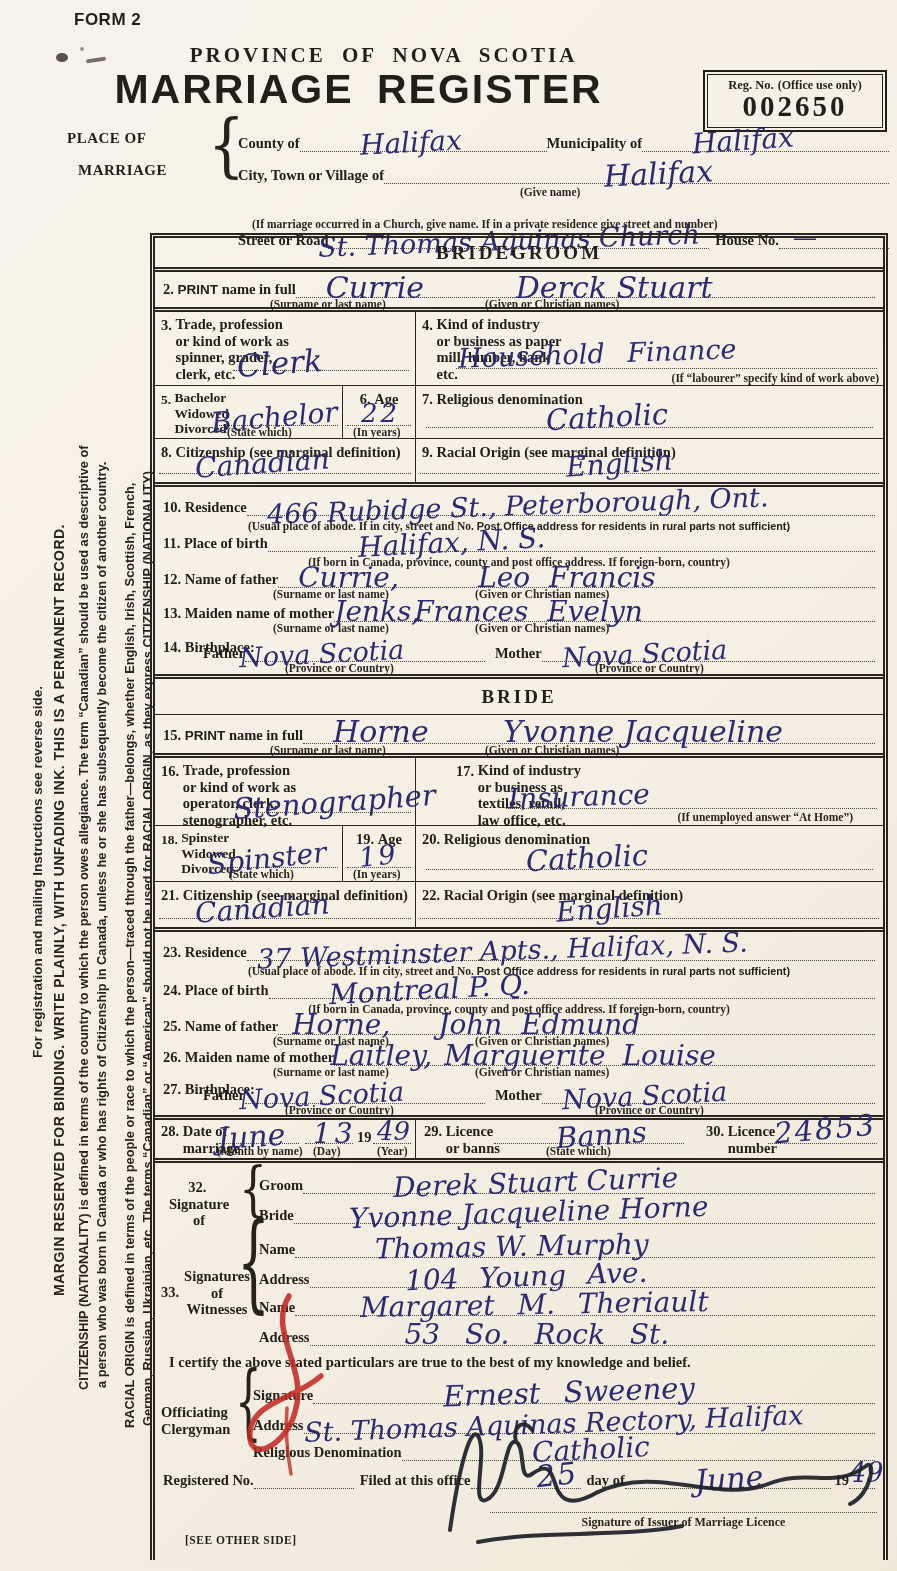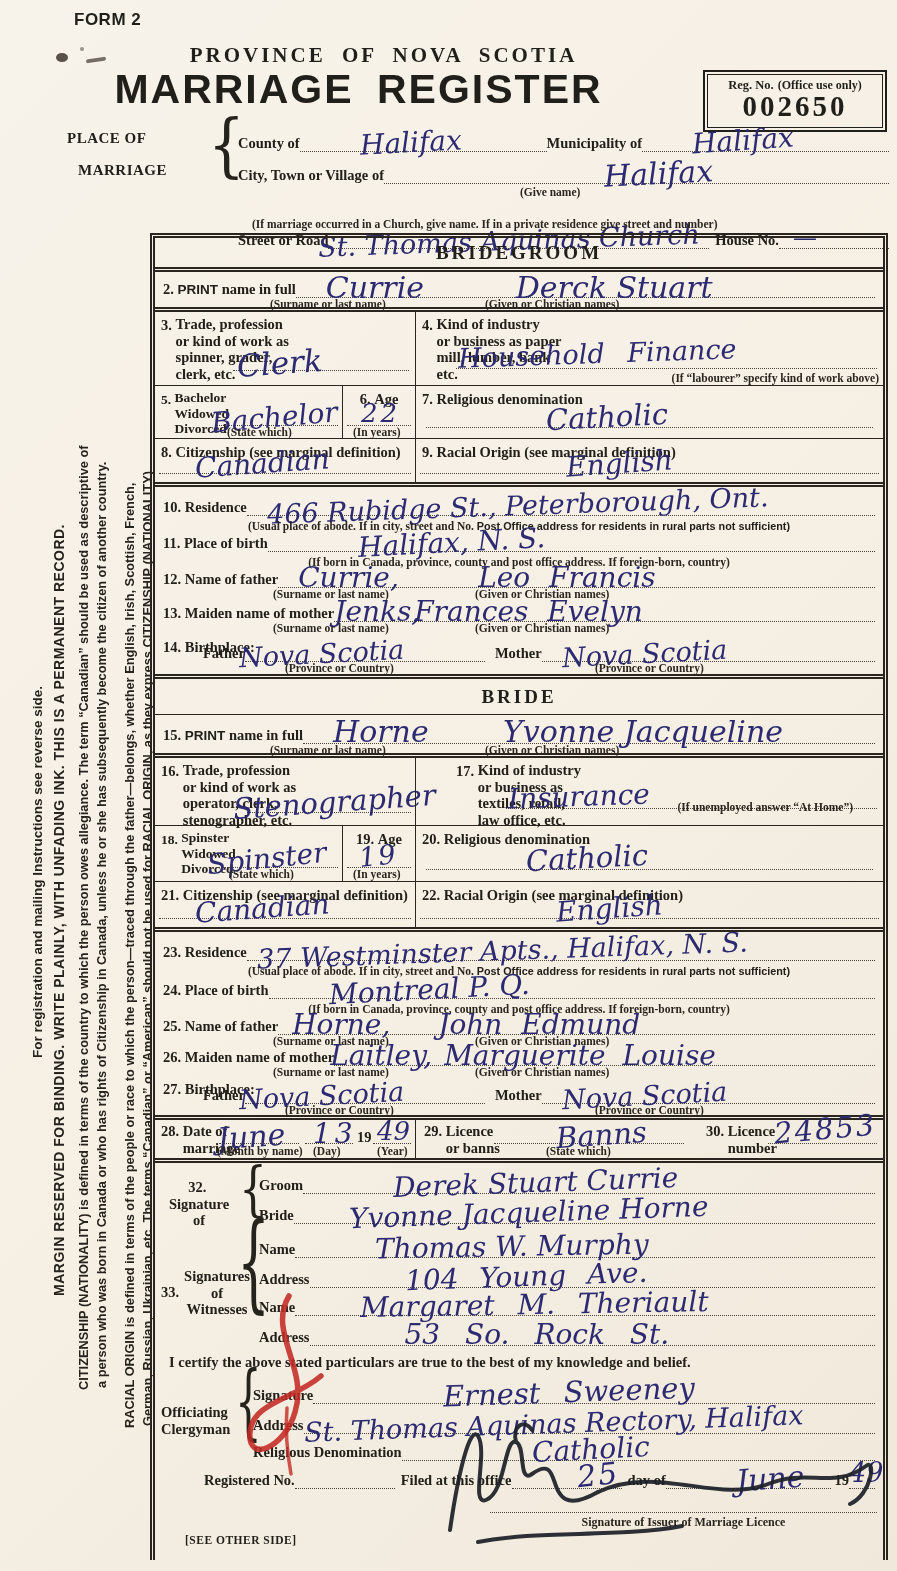--- a/index.html
+++ b/index.html
@@ -278,21 +278,21 @@
           <div class="dotline" style="left:92px;right:4px;bottom:12px;"></div>
           <span class="hw" style="left:78px;bottom:8px;font-size:29px;transform:rotate(-4deg);">Stenographer</span>
         </div>
         <div class="cell" style="flex:1;padding-left:40px;">
           <span class="lbl prelines"><span>17.</span>&nbsp;<span style="display:inline-block;vertical-align:top;" class="prelines">Kind of industry
 or  business  as
 textiles,   retail,
 law office, etc.</span></span>
           <div class="dotline" style="left:90px;right:6px;bottom:16px;"></div>
           <span class="hw" style="left:92px;bottom:14px;font-size:28px;transform:rotate(-2deg);">Insurance</span>
-          <span class="cap abs" style="right:30px;bottom:12px;">(If unemployed answer “At Home”)</span>
+          <span class="cap abs" style="right:30px;bottom:2px;">(If unemployed answer “At Home”)</span>
         </div>
       </div>
     </div>
 
     <div class="r" style="height:56px;">
       <div class="cells">
         <div class="cell" style="width:187px;">
           <span class="lbl prelines" style="font-size:13.5px;"><span>18.</span>&nbsp;<span style="display:inline-block;vertical-align:top;" class="prelines">Spinster
 Widowed
 Divorced</span></span>
@@ -500,21 +500,21 @@
           </span>
       </div>
       <div class="fline" style="height:27px;padding-left:98px;">
         <span class="lbl">Religious Denomination</span>
         <span class="fill">
             <span class="hw" style="left:130px;bottom:-4px;font-size:28px;transform:rotate(-3deg);">Catholic</span>
           </span>
       </div>
     </div>
 
-    <div class="r none" style="height:27px;padding-left:41px;">
+    <div class="r none" style="height:27px;">
       <div class="fline" style="height:24px;">
         <span class="lbl">Registered No.</span>
         <span class="fill" style="max-width:100px;"></span>
         <span class="lbl" style="padding-left:6px;">Filed at this office</span>
         <span class="fill" style="max-width:110px;">
             <span class="hw" style="left:65px;bottom:-2px;font-size:30px;letter-spacing:2px;transform:rotate(-6deg);">25</span>
           </span>
         <span class="lbl" style="padding-left:6px;">day of</span>
         <span class="fill">
             <span class="hw" style="left:70px;bottom:-6px;font-size:30px;transform:rotate(-4deg);">June</span>

